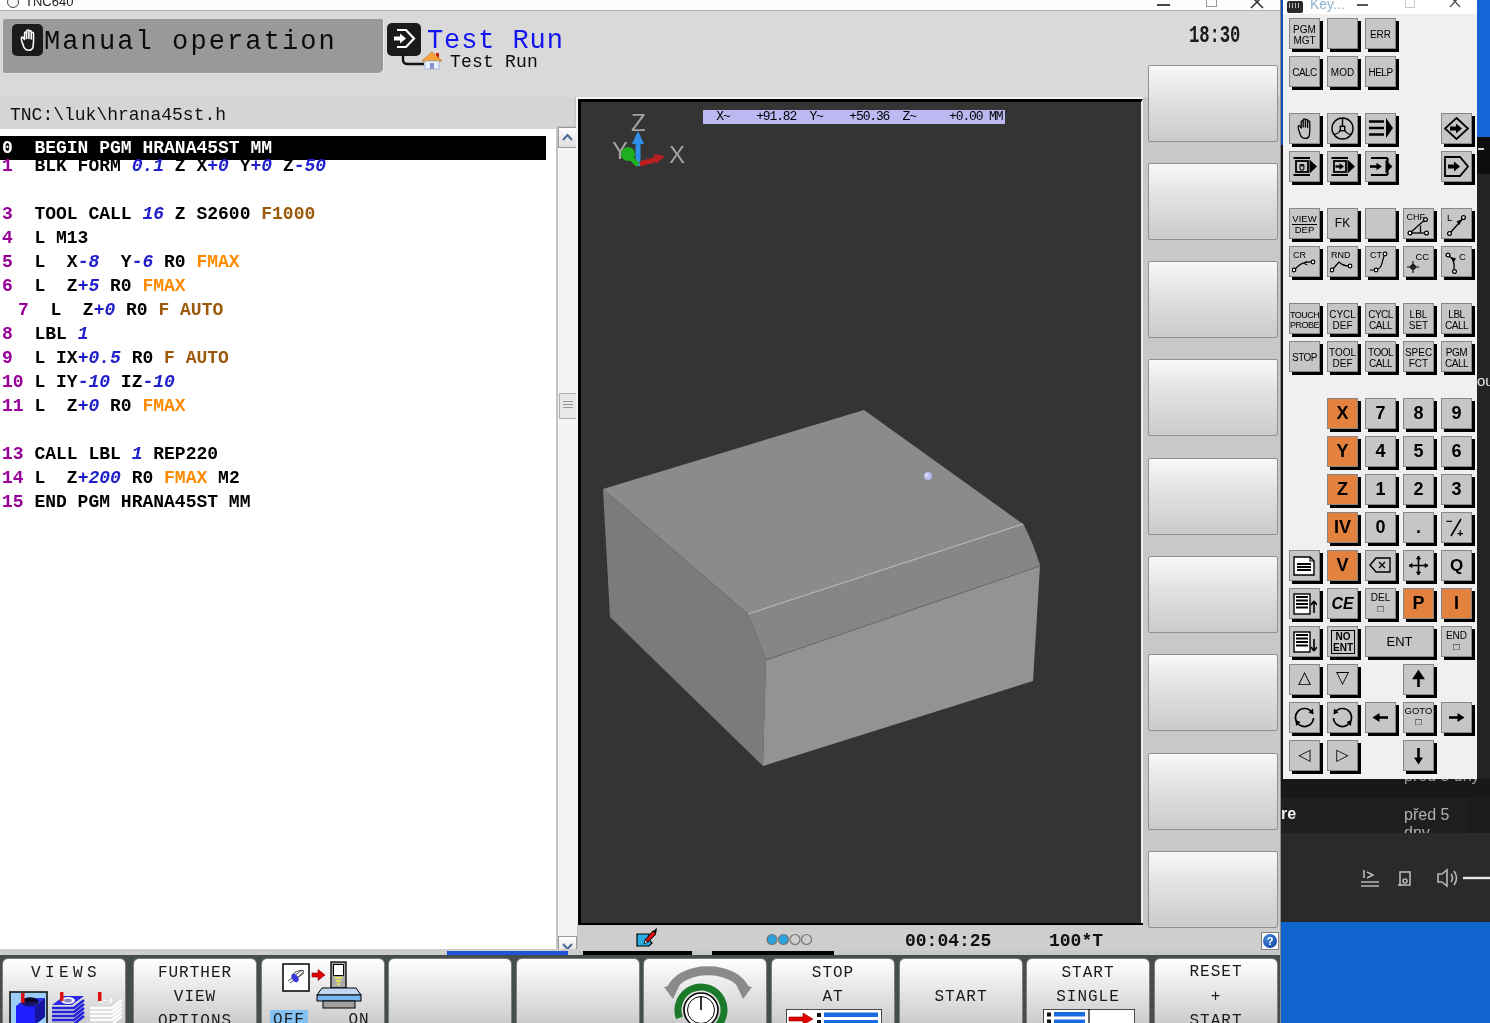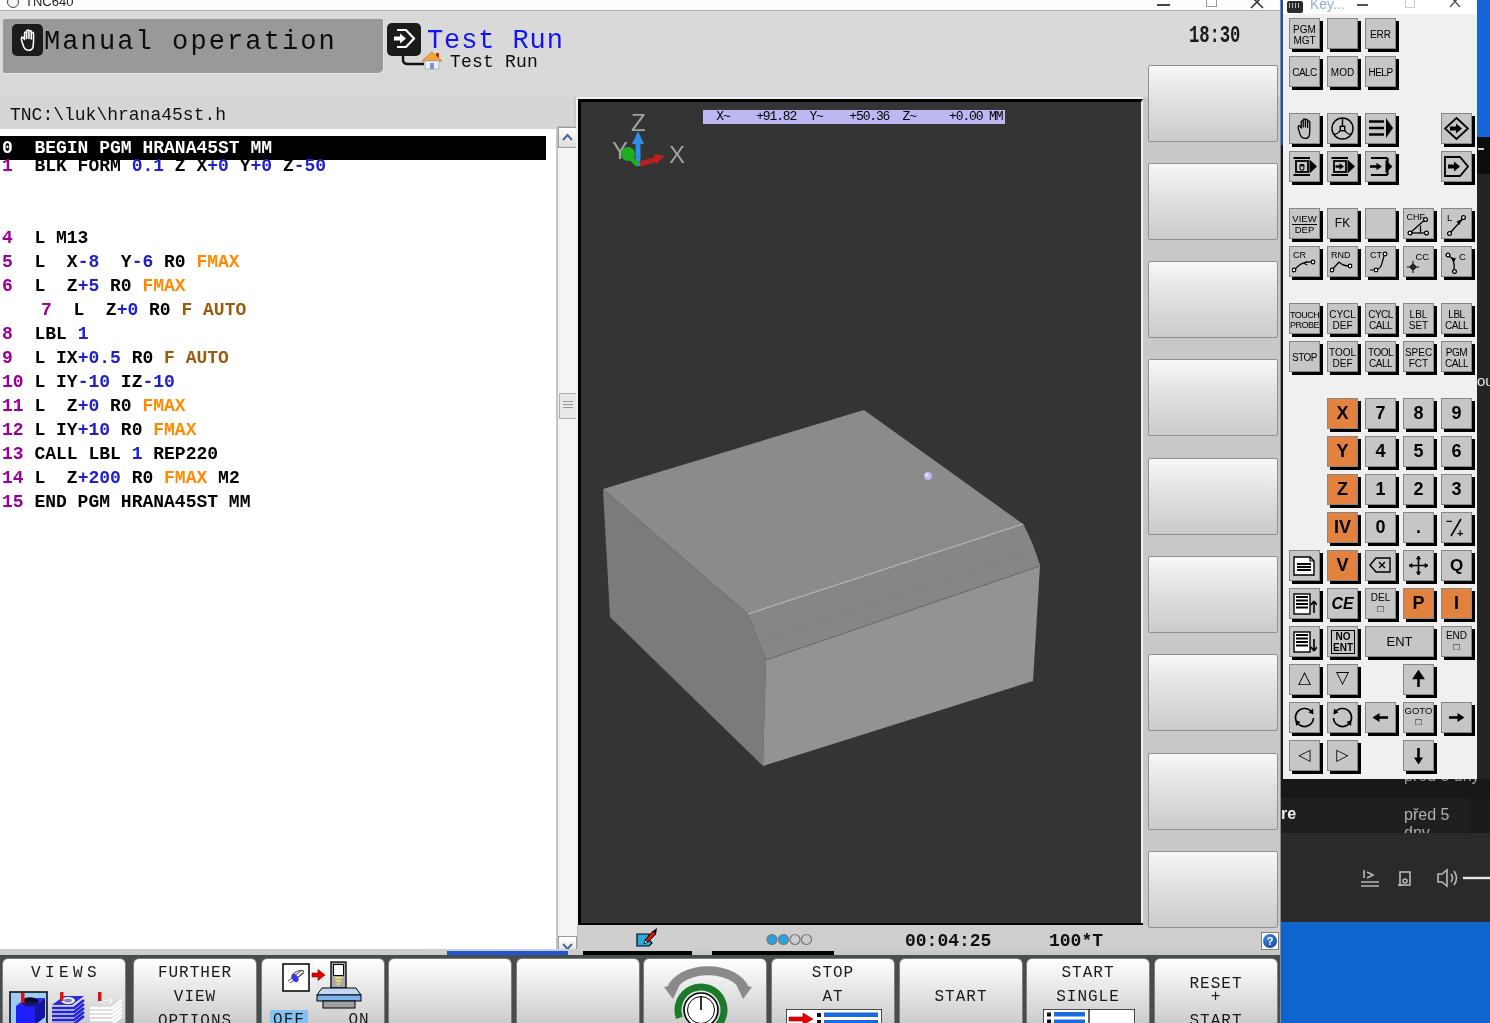--- a/index.html
+++ b/index.html
@@ -9,21 +9,21 @@
   .sans{font-family:"Liberation Sans",sans-serif;}
   #mainwin{left:0;top:0;width:1281px;height:1023px;background:#c8c8c8;}
   #titlebar{left:0;top:0;width:1281px;height:10px;background:#fdfdfd;border-bottom:1px solid #b0b0b0;}
   #header{left:0;top:11px;width:1281px;height:86px;background:#d9d9d9;}
   #modebox{left:3px;top:19px;width:380px;height:54px;background:#999999;border-radius:2px 2px 6px 2px;border-bottom:1px solid #e6e6e6;border-right:1px solid #e6e6e6;}
   .blackicon{background:#1b1b1b;border-radius:5px;}
   #codelabel{left:10px;top:103px;width:540px;height:24px;font-size:18px;line-height:24px;color:#111;}
   #codepane{left:0px;top:129px;width:556px;height:820px;background:#ffffff;}
   .cl{position:absolute;left:0;width:556px;height:24px;line-height:24px;font-size:18px;font-weight:bold;white-space:pre;}
   .ln{color:#990099;}
-  .nb{color:#2121cc;}
+  .nb{color:#2121cc;font-style:italic;}
   .fx{color:#ff8a00;}
   .fb{color:#9c5a0c;}
   #vsb{left:557px;top:126px;width:21px;height:832px;background:#f4f4f4;border:1px solid #c0c0c0;box-sizing:border-box;}
   .sbtn{position:absolute;left:558px;width:19px;height:21px;background:linear-gradient(#ffffff,#dcdcdc);border:1px solid #9a9a9a;box-sizing:border-box;}
   #v3dframe{left:576px;top:97px;width:567px;height:828px;background:#343434;border-top:2px solid #f2f2f2;border-left:2px solid #f2f2f2;box-sizing:border-box;}
   #v3dborder{left:578px;top:99px;width:565px;height:826px;border-top:3px solid #000;border-left:3px solid #000;border-right:2px solid #ededed;border-bottom:2px solid #000;box-sizing:border-box;}
   #drobar{left:703px;top:110px;width:302px;height:14px;background:#bcb8f2;color:#000;font-size:13px;line-height:14px;white-space:pre;letter-spacing:-1.15px;overflow:hidden;}
   #statusbar{left:578px;top:925px;width:703px;height:26px;background:#cecece;}
   #blkline{left:578px;top:923px;width:565px;height:2px;background:#000;}
   #softrow{left:0;top:955px;width:1281px;height:68px;background:#454e4d;}
@@ -105,29 +105,29 @@
 </svg>
 <div class="abs mono" style="left:450px;top:52px;font-size:18px;letter-spacing:0.2px;color:#0d0d0d;">Test Run</div>
 
 <div class="abs mono" style="left:1189px;top:22px;font-size:24px;font-weight:bold;letter-spacing:-0.2px;color:#1a1a1a;transform:scaleX(0.72);transform-origin:left top;">18:30</div>
 
 <div class="abs mono" id="codelabel">TNC:\luk\hrana45st.h</div>
 <div class="abs" id="codepane"></div>
 <div class="abs mono" id="codelines" style="left:0;top:0;width:1490px;height:1023px;pointer-events:none;">
     <div class="cl" style="top:130px;background:#000;color:#fff;width:544px;padding-left:2px;margin-top:6px;">0  BEGIN PGM HRANA45ST MM</div>
     <div class="cl" style="top:154px;color:#000;padding-left:2px;"><span class="ln">1</span>  BLK FORM <span class="nb">0.1</span> Z X<span class="nb">+0</span> Y<span class="nb">+0</span> Z<span class="nb">-50</span></div>
+    <div class="cl" style="top:202px;color:#000;padding-left:2px;"><span class="ln">3</span>  TOOL CALL <span class="nb">16</span> Z S2600 <span class="fb">F1000</span></div>
     <div class="cl" style="top:226px;color:#000;padding-left:2px;"><span class="ln">4</span>  L M13</div>
     <div class="cl" style="top:250px;color:#000;padding-left:2px;"><span class="ln">5</span>  L  X<span class="nb">-8</span>  Y<span class="nb">-6</span> R0 <span class="fx">FMAX</span></div>
     <div class="cl" style="top:274px;color:#000;padding-left:2px;"><span class="ln">6</span>  L  Z<span class="nb">+5</span> R0 <span class="fx">FMAX</span></div>
-    <div class="cl" style="top:298px;color:#000;padding-left:8px;margin-left:33px;"><span class="ln">7</span>  L  Z<span class="nb">+0</span> R0 <span class="fb">F AUTO</span></div>
+    <div class="cl" style="top:298px;color:#000;padding-left:18px;"><span class="ln">7</span>  L  Z<span class="nb">+0</span> R0 <span class="fb">F AUTO</span></div>
     <div class="cl" style="top:322px;color:#000;padding-left:2px;"><span class="ln">8</span>  LBL <span class="nb">1</span></div>
     <div class="cl" style="top:346px;color:#000;padding-left:2px;"><span class="ln">9</span>  L IX<span class="nb">+0.5</span> R0 <span class="fb">F AUTO</span></div>
     <div class="cl" style="top:370px;color:#000;padding-left:2px;"><span class="ln">10</span> L IY<span class="nb">-10</span> IZ<span class="nb">-10</span></div>
     <div class="cl" style="top:394px;color:#000;padding-left:2px;"><span class="ln">11</span> L  Z<span class="nb">+0</span> R0 <span class="fx">FMAX</span></div>
-    <div class="cl" style="top:418px;color:#000;padding-left:2px;"><span class="ln">12</span> L IY<span class="nb">+10</span> R0 <span class="fx">FMAX</span></div>
     <div class="cl" style="top:442px;color:#000;padding-left:2px;"><span class="ln">13</span> CALL LBL <span class="nb">1</span> REP220</div>
     <div class="cl" style="top:466px;color:#000;padding-left:2px;"><span class="ln">14</span> L  Z<span class="nb">+200</span> R0 <span class="fx">FMAX</span> M2</div>
     <div class="cl" style="top:490px;color:#000;padding-left:2px;"><span class="ln">15</span> END PGM HRANA45ST MM</div>
   </div>
 
 <div class="abs" id="vsb"></div>
 <div class="abs sbtn" style="top:127px;"><svg width="17" height="19">
       <path d="M4 12 L8.5 7 L13 12" fill="none" stroke="#4a6a9a" stroke-width="2"></path>
     </svg></div>
 <div class="abs sbtn" style="top:936px;"><svg width="17" height="19">
@@ -276,21 +276,21 @@
       <svg style="position:absolute;left:16px;top:50px;" width="92" height="20" viewBox="0 0 92 20">
         <rect x="0" y="0" width="92" height="20" fill="#fff" stroke="#000" stroke-width="1.4"></rect>
         <line x1="46" y1="0" x2="46" y2="20" stroke="#000" stroke-width="1.2"></line>
         <rect x="4" y="3.5" width="4" height="4" fill="#111"></rect>
         <rect x="4" y="10.5" width="4" height="4" fill="#111"></rect>
         <rect x="11" y="3" width="31" height="4.5" fill="#1a6ae0"></rect>
         <rect x="11" y="10.5" width="31" height="4.5" fill="#1a6ae0"></rect>
       </svg>
     </div>
     <div class="sk" style="left:1154px;" id="sk9">
-      <div class="sktxt" style="top:16px;">RESET</div>
+      <div class="sktxt" style="top:4px;">RESET</div>
       <div class="sktxt" style="top:29px;">+</div>
       <div class="sktxt" style="top:53px;">START</div>
     </div>
   </div>
 
 <div class="abs" id="rightcol" style="left:0;top:0;width:1281px;height:1023px;">
     <div class="rsk" style="top:65px;"></div>
     <div class="rsk" style="top:163px;"></div>
     <div class="rsk" style="top:261px;"></div>
     <div class="rsk" style="top:359px;"></div>

